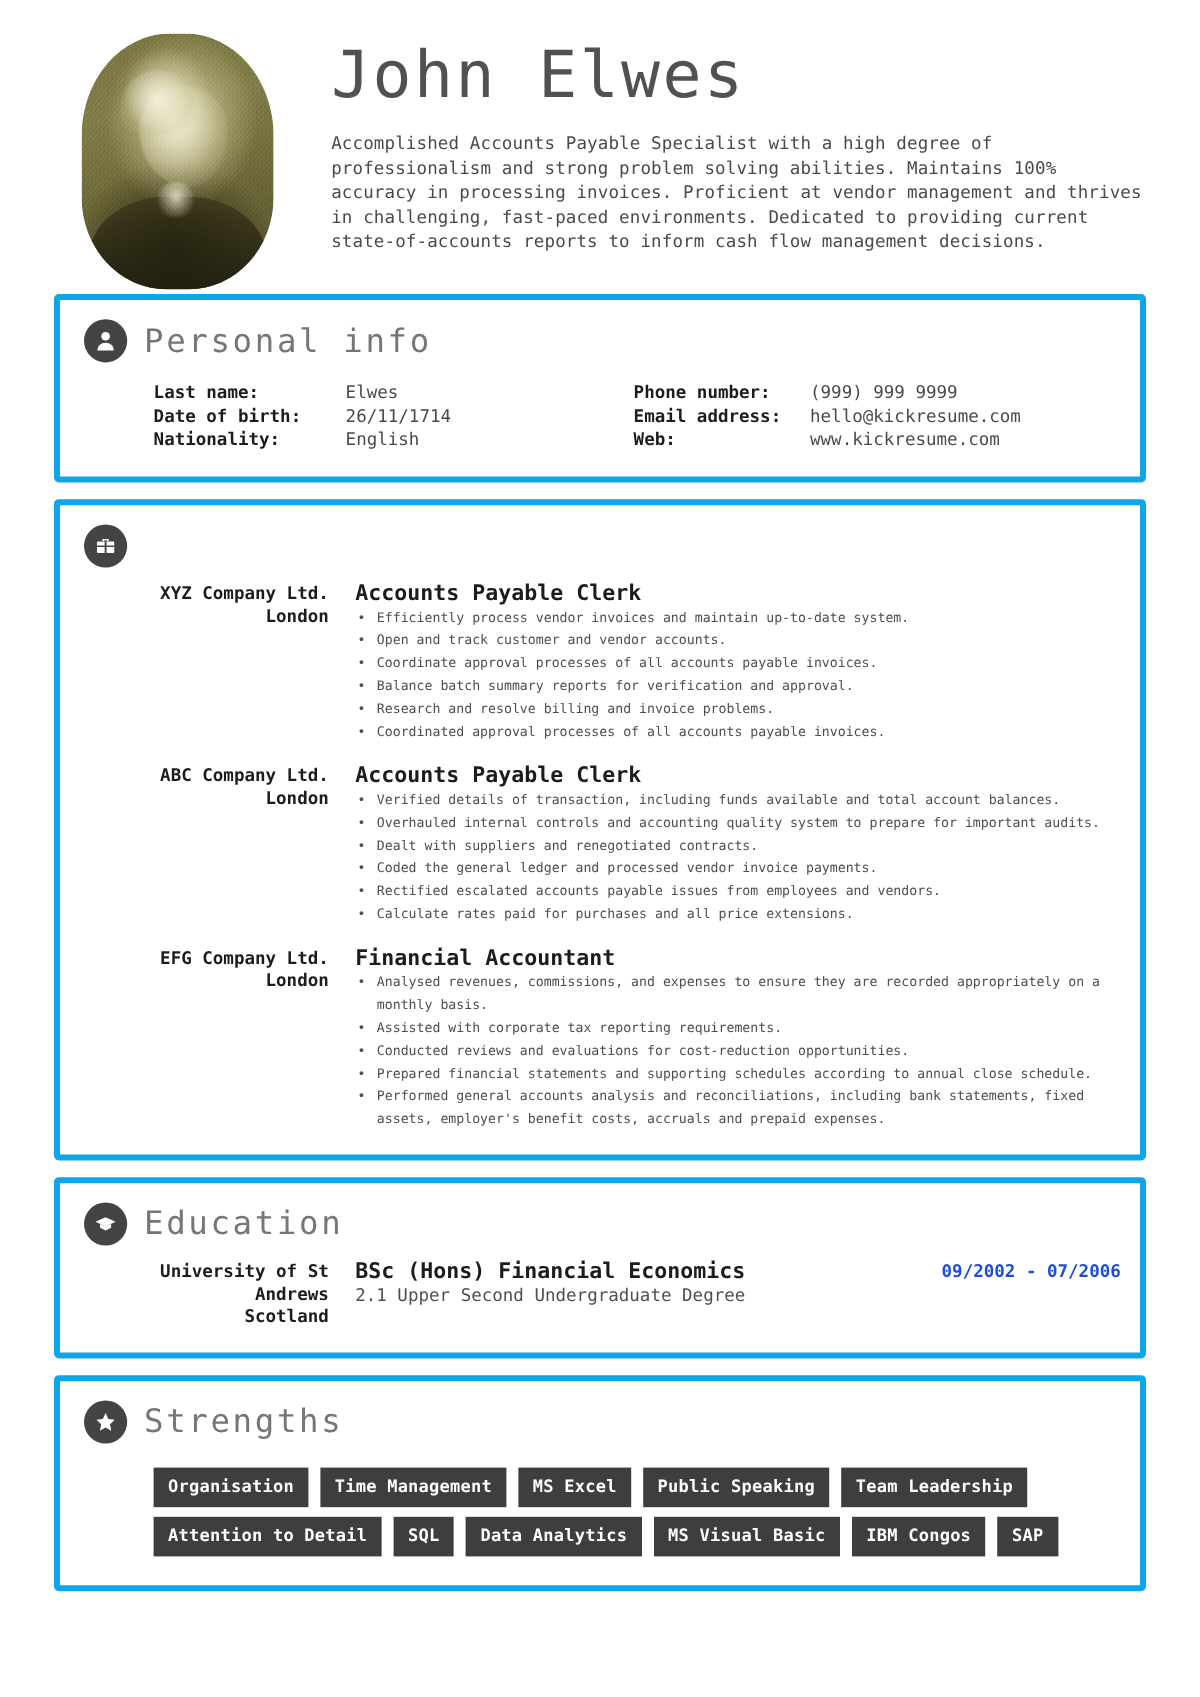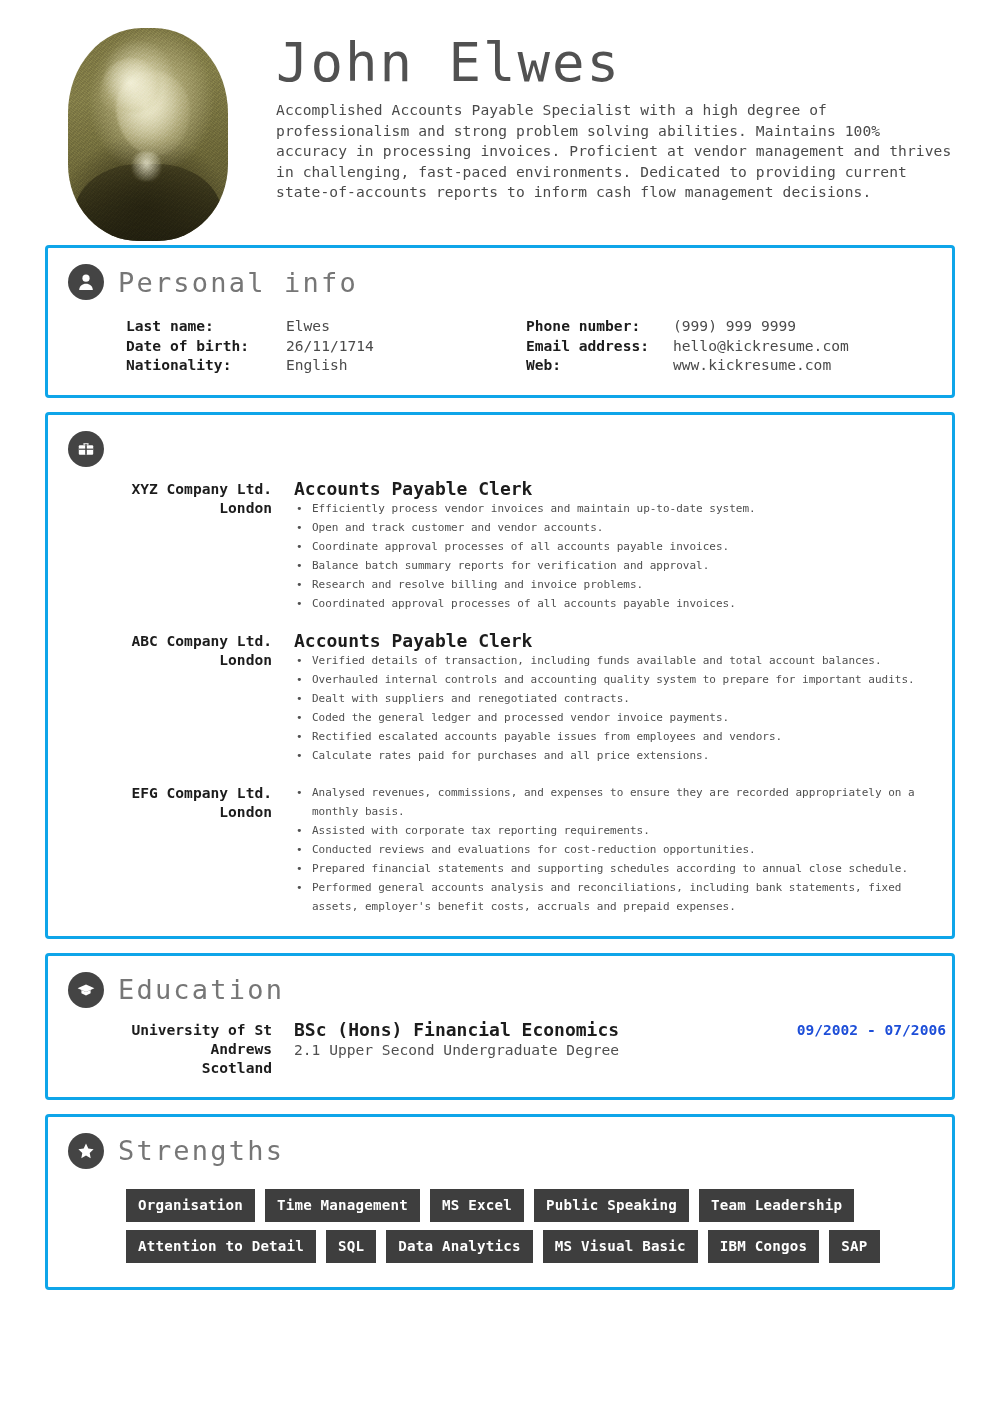--- a/index.html
+++ b/index.html
@@ -82,39 +82,39 @@
   }
 
   .head-text { padding-top: 6px; flex: 1; }
 
   .fullname {
     font-size: 54px;
     font-weight: 400;
     color: #515151;
     letter-spacing: 2px;
     line-height: 1.08;
-    margin-bottom: 8px;
+    margin-bottom: 18px;
     white-space: nowrap;
   }
 
   .summary {
     font-size: 14.6px;
     line-height: 20.5px;
     color: #4a4a4a;
     max-width: 690px;
     letter-spacing: .1px;
   }
 
   
   .card {
     margin: 0 45px 14px 45px;
-    border: 3px solid #0ea5e9;
+    border: 5px solid #0ea5e9;
     border-radius: 4px;
     background: #ffffff;
-    padding: 16px 6px 18px 20px;
+    padding: 16px 16px 18px 20px;
   }
 
   .sec-head {
     display: flex;
     align-items: center;
     gap: 14px;
     margin-bottom: 12px;
   }
 
   .sec-icon {
@@ -343,20 +343,21 @@
       </ul>
     </div>
   </div>
 
   <div class="entry">
     <div class="entry-left">
       <span>EFG Company Ltd.</span>
       <span class="loc">London</span>
     </div>
     <div class="entry-body">
+      <div class="entry-title">Financial Accountant</div>
       <ul class="bullets">
         <li>Analysed revenues, commissions, and expenses to ensure they are recorded appropriately on a monthly basis.</li>
         <li>Assisted with corporate tax reporting requirements.</li>
         <li>Conducted reviews and evaluations for cost-reduction opportunities.</li>
         <li>Prepared financial statements and supporting schedules according to annual close schedule.</li>
         <li>Performed general accounts analysis and reconciliations, including bank statements, fixed assets, employer's benefit costs, accruals and prepaid expenses.</li>
       </ul>
     </div>
   </div>
 </div>

